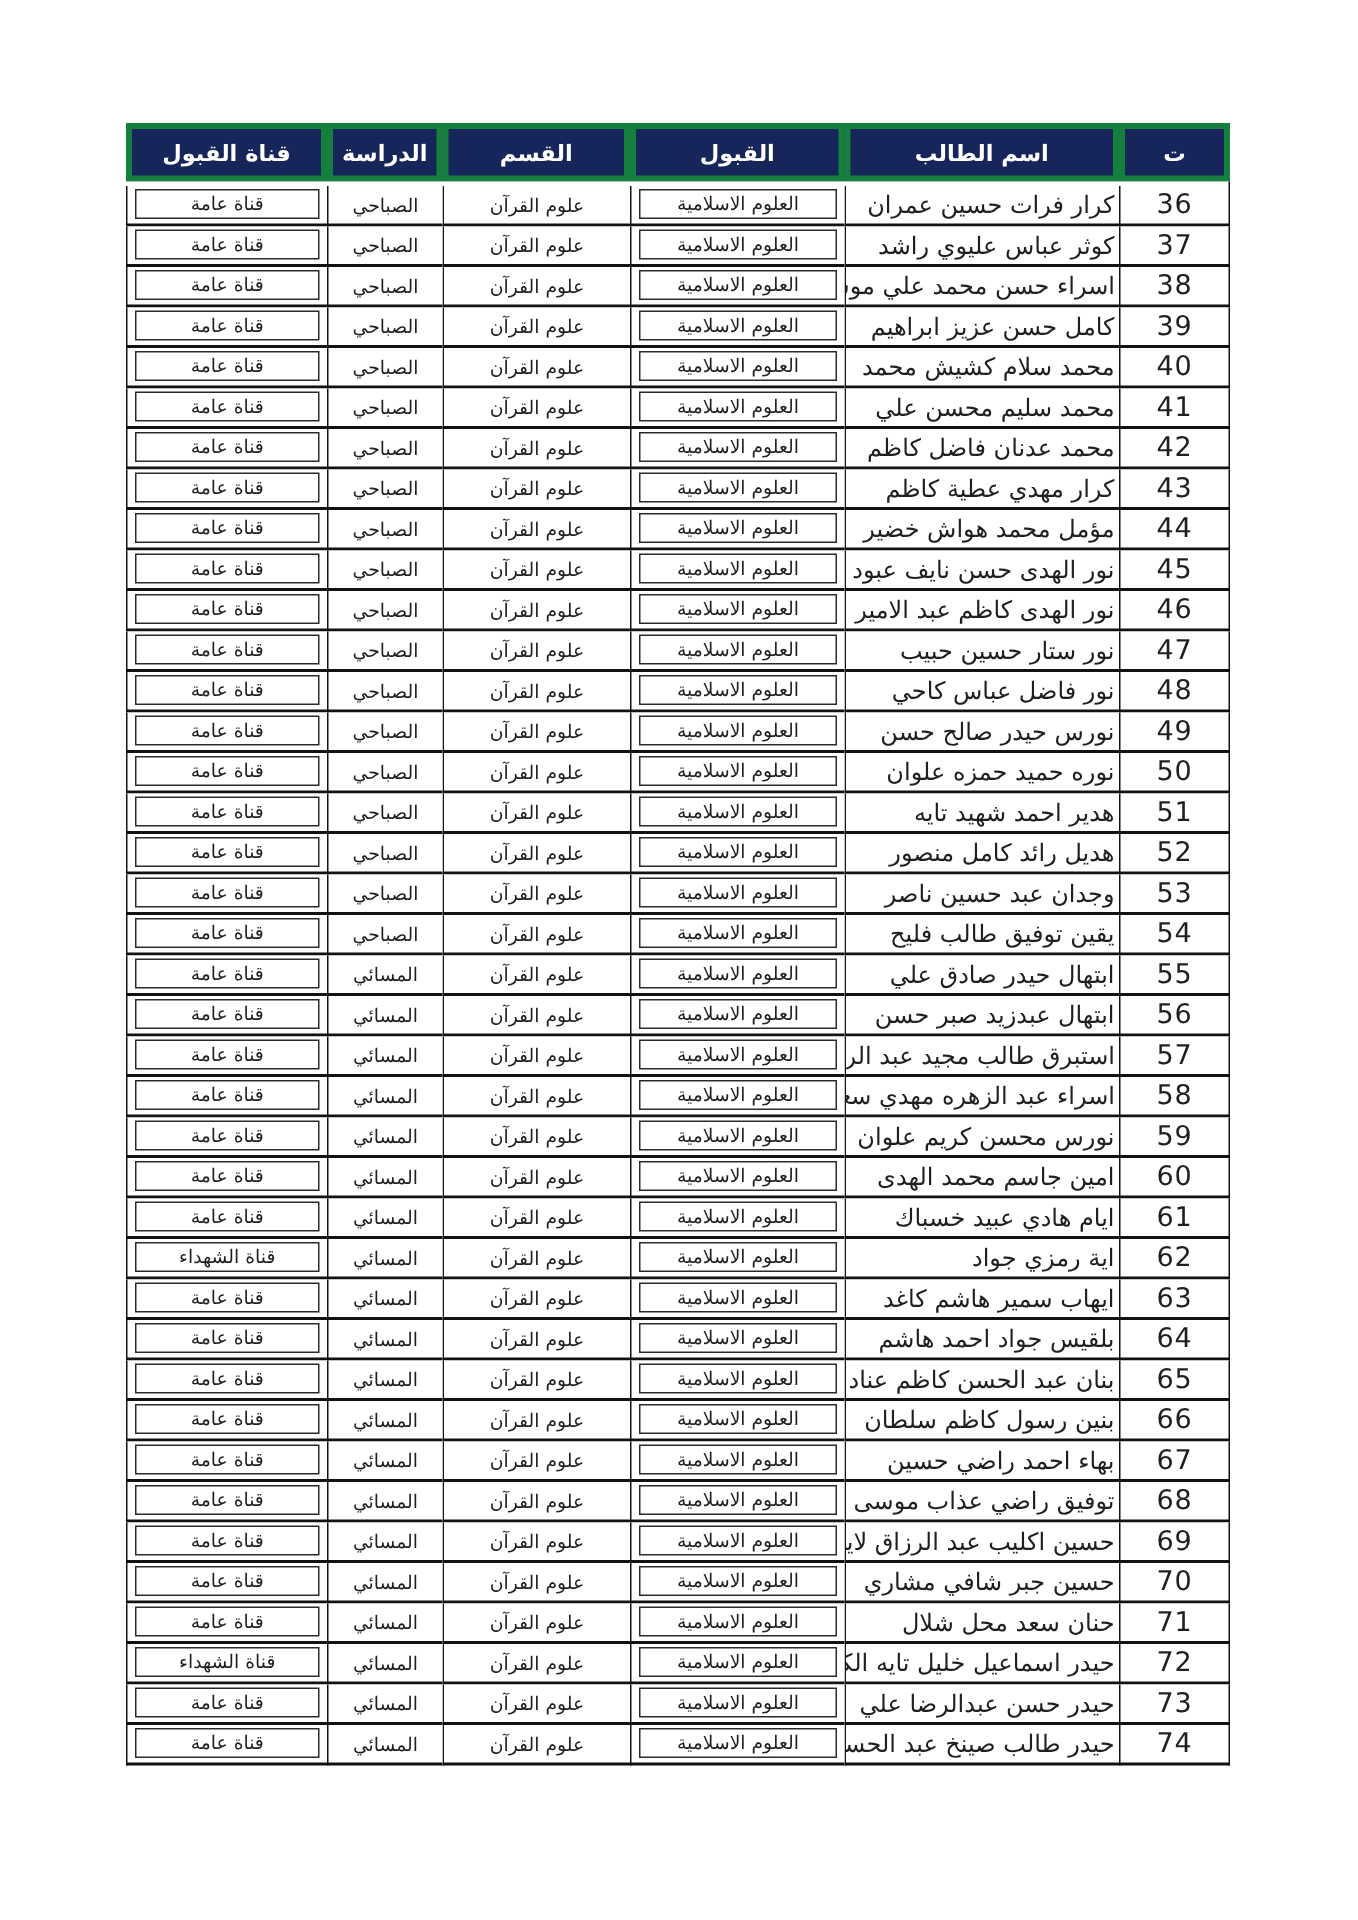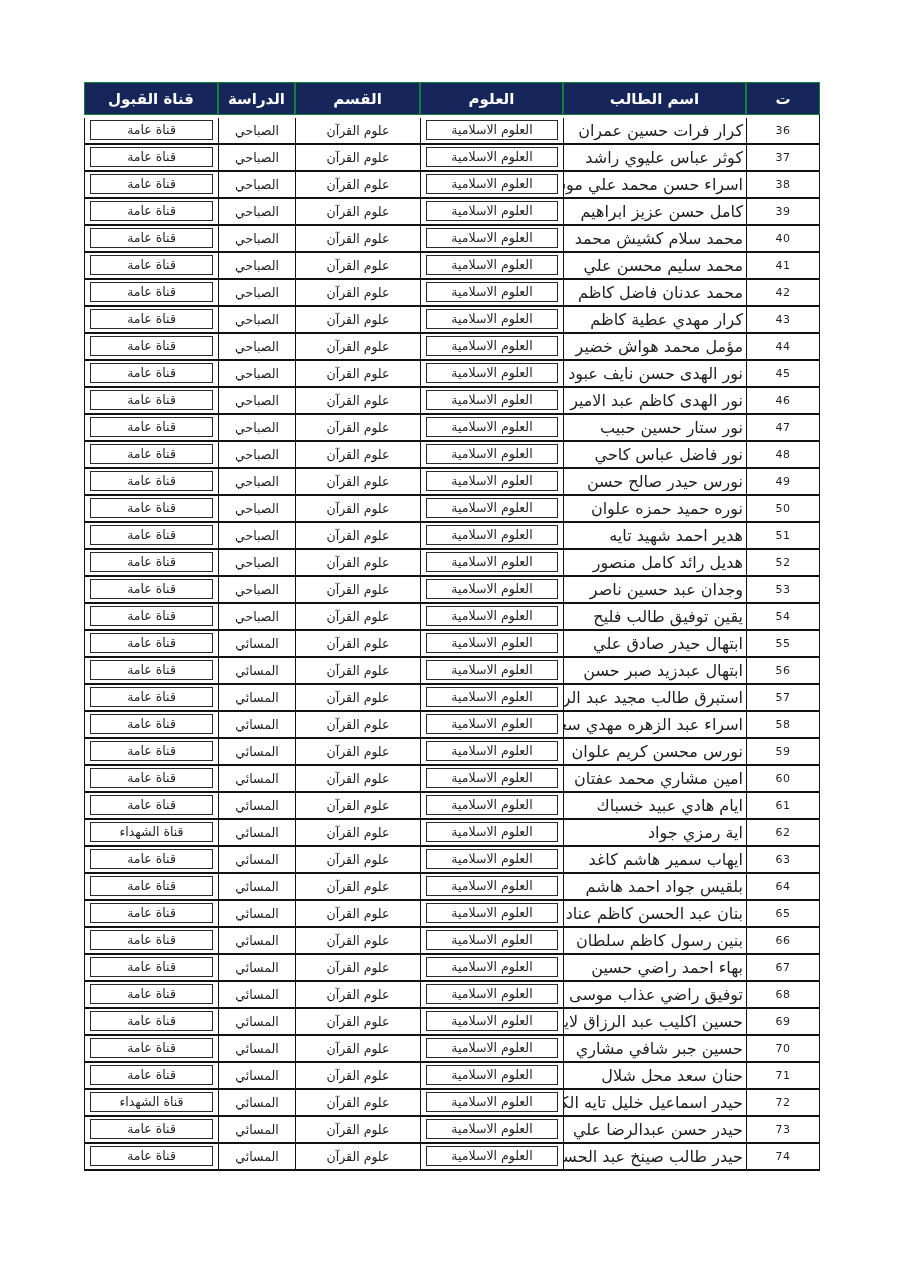--- a/index.html
+++ b/index.html
@@ -38,21 +38,21 @@
   col.c-study   { width: 77px;  }
   col.c-channel { width: 134px; }
 
   thead th {
     background: #16265a;
     color: #ffffff;
     font-weight: bold;
     font-size: 15px;
     height: 31px;
     padding: 0 4px;
-    border: 1px solid #15803d;
+    border: 4px solid #15803d;
     text-align: center;
     vertical-align: middle;
   }
   tr.spacer td {
     height: 3px;
     padding: 0;
     border: none;
     background: #ffffff;
   }
   tbody td {
@@ -69,21 +69,21 @@
     white-space: nowrap;
   }
   tbody tr.data-row:first-of-type td { border-top: 2.1px solid #121212; }
   tbody td:first-child { border-right: 1.4px solid #121212; }
   tbody td.cell-name {
     text-align: right;
     padding-right: 3px;
     font-size: 16px;
   }
   tbody td.cell-index {
-    font-size: 11px;
+    font-size: 18px;
     letter-spacing: 0.5px;
   }
   
   tbody td.boxed { padding: 0; border-left: 1.4px solid #121212; }
   tbody td.boxed .inner-box {
     border: 1.1px solid #2a2a2a;
     margin: 2px 5px 3.5px 5px;
     height: 17.5px;
     line-height: 17.5px;
     text-align: center;
@@ -100,21 +100,21 @@
         <col class="c-name">
         <col class="c-college">
         <col class="c-dept">
         <col class="c-study">
         <col class="c-channel">
       </colgroup>
       <thead>
         <tr>
           <th>ت</th>
           <th>اسم الطالب</th>
-          <th>العلوم</th>
+          <th>القبول</th>
           <th>القسم</th>
           <th>الدراسة</th>
           <th>قناة القبول</th>
         </tr>
       </thead>
       <tbody>
         <tr class="spacer">
             <td colspan="6"></td>
           </tr>
 
@@ -401,21 +401,21 @@
               <div class="inner-box">العلوم الاسلامية</div>
             </td>
             <td class="cell-department">علوم القرآن</td>
             <td class="cell-study">المسائي</td>
             <td class="cell-channel boxed">
               <div class="inner-box">قناة عامة</div>
             </td>
           </tr>
           <tr class="data-row">
             <td class="cell-index">60</td>
-            <td class="cell-name">امين مشاري محمد عفتان</td>
+            <td class="cell-name">امين جاسم محمد الهدى</td>
             <td class="cell-college boxed">
               <div class="inner-box">العلوم الاسلامية</div>
             </td>
             <td class="cell-department">علوم القرآن</td>
             <td class="cell-study">المسائي</td>
             <td class="cell-channel boxed">
               <div class="inner-box">قناة عامة</div>
             </td>
           </tr>
           <tr class="data-row">

